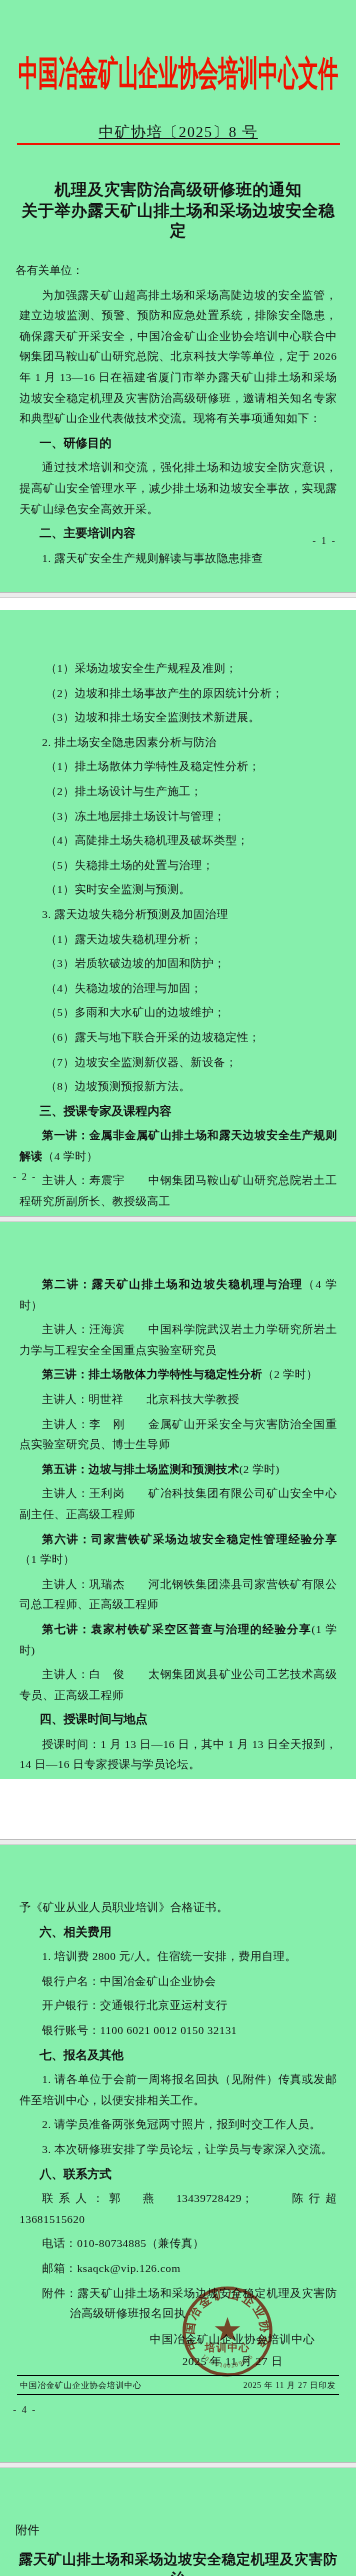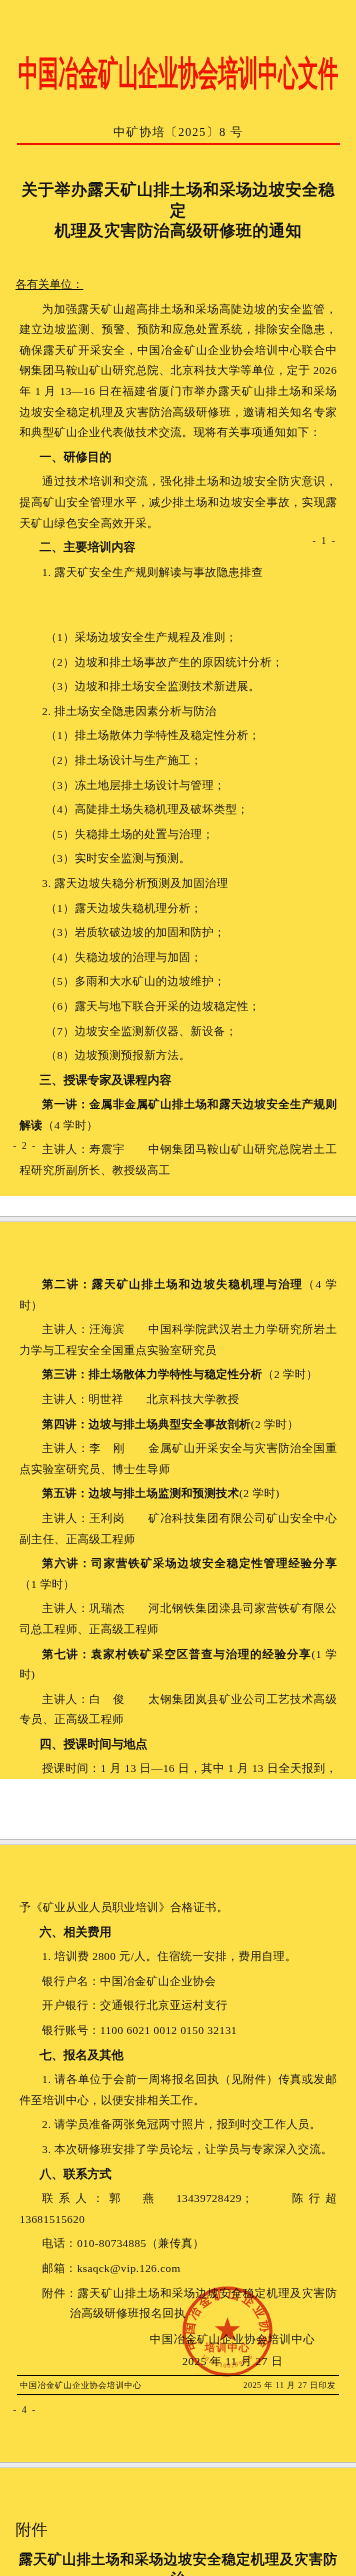--- a/index.html
+++ b/index.html
@@ -1,86 +1,86 @@
 <!DOCTYPE html>
 <html style="font-size:8.2px"><head>
 <meta charset="utf-8">
 <style>
   html,body{margin:0;padding:0;background:#ffffff;}
   body{width:356px;font-family:"Liberation Serif","DejaVu Serif",serif;color:#141414;}
   .canvas{position:relative;width:356px;height:3055px;background:#ffffff;overflow:hidden;}
-  .page{position:absolute;left:0;width:356px;background:#fde047;overflow:hidden;}
+  .page{position:absolute;left:0;width:356px;background:#86efac;overflow:hidden;}
   .gap{position:absolute;left:0;width:356px;height:6.2px;background:#ececec;border-top:0.5px solid #bdbdbd;border-bottom:0.5px solid #d2d2d2;box-sizing:border-box;}
   .content{position:relative;padding:0 15px 0 15.5px;}
   .flow{position:relative;}
   
   .bigred{height:67px;display:flex;align-items:center;justify-content:center;}
   .bigred span{display:inline-block;font-size:20px;font-weight:bold;color:#ef1300;letter-spacing:0px;transform:scaleY(1.72);white-space:nowrap;}
-  .docnum{font-size:12px;line-height:12.4px;text-align:center;letter-spacing:1px;}
+  .docnum{font-size:15px;line-height:12.4px;text-align:center;letter-spacing:1px;text-decoration:underline;}
   .redline{height:2.1px;background:#ef1300;margin:0 1.5px;}
   .doctitle{text-align:center;font-weight:bold;font-size:16px;line-height:20.6px;letter-spacing:0.5px;}
   .plain{font-size:11.3px;line-height:20.6px;margin:0;}
   .para{font-size:11.3px;line-height:20.6px;margin:4px;text-indent:2em;text-align:justify;letter-spacing:0.3px;}
   .para.sub{text-indent:2.3em;}
   .para.noind{text-indent:0;}
   .para.ind4{text-indent:4.45em;}
   .para.hang{text-indent:-2.45em;padding-left:4.45em;}
   .heading{font-family:"Liberation Sans","DejaVu Sans",sans-serif;font-size:12px;line-height:20.6px;font-weight:bold;margin:0;text-indent:2em;}
   .lect .lb{font-weight:bold;}
   .pagenum{position:absolute;font-size:9.8px;letter-spacing:1.5px;color:#222;}
   .pagenum.right{right:19.6px;}
   .pagenum.left{left:13px;}
   
   .sig-org{position:absolute;top:487px;right:41px;font-size:11.3px;letter-spacing:0.5px;}
   .sig-date{position:absolute;top:509px;right:73px;font-size:11.3px;letter-spacing:0.5px;}
   .stamp{position:absolute;top:440px;left:181px;width:93px;height:93px;opacity:0.92;mix-blend-mode:multiply;z-index:3;}
   .colophon{position:absolute;left:17px;right:17px;top:530px;height:20px;border-top:1px solid #000;border-bottom:1px solid #000;display:flex;justify-content:space-between;align-items:center;font-size:8.2px;letter-spacing:0.5px;box-sizing:border-box;padding:0 3.1px;}
   
-  .att-label{font-size:16px;line-height:20.6px;}
+  .att-label{font-size:12px;line-height:20.6px;}
   .att-title{text-align:center;font-weight:bold;font-size:14px;line-height:19.6px;letter-spacing:0.5px;}
 </style>
 </head>
 <body>
 
 <div class="canvas">
 
   <section class="page" style="top:0;height:592px">
     <div class="content flow">
         <div class="bigred" style="margin-top: 40px;">
           <span>中国冶金矿山企业协会培训中心文件</span>
         </div>
         <div class="docnum" style="margin-top: 18.5px;">中矿协培〔2025〕8 号</div>
         <div class="redline" style="margin-top: 5.2px;"></div>
         <div class="doctitle" style="margin-top: 35px;">
+          <div>机理及灾害防治高级研修班的通知</div>
           <div>关于举办露天矿山排土场和采场边坡安全稳定</div>
-          <div>机理及灾害防治高级研修班的通知</div>
         </div>
-        <div class="plain" style="margin-top: 32px; text-decoration: underline;">各有关单位：</div>
+        <div class="plain" style="margin-top: 18px;">各有关单位：</div>
         <p class="para">为加强露天矿山超高排土场和采场高陡边坡的安全监管，建立边坡监测、预警、预防和应急处置系统，排除安全隐患，确保露天矿开采安全，中国冶金矿山企业协会培训中心联合中钢集团马鞍山矿山研究总院、北京科技大学等单位，定于 2026 年 1 月 13—16 日在福建省厦门市举办露天矿山排土场和采场边坡安全稳定机理及灾害防治高级研修班，邀请相关知名专家和典型矿山企业代表做技术交流。现将有关事项通知如下：</p>
         <p class="heading">一、研修目的</p>
         <p class="para">通过技术培训和交流，强化排土场和边坡安全防灾意识，提高矿山安全管理水平，减少排土场和边坡安全事故，实现露天矿山绿色安全高效开采。</p>
         <p class="heading">二、主要培训内容</p>
         <p class="para">1. 露天矿安全生产规则解读与事故隐患排查</p>
       </div>
     <div class="pagenum right" style="top:535px">- 1 -</div>
   </section>
   <div class="gap" style="top:592px"></div>
 
-  <section class="page" style="top:579px;height:617px">
+  <section class="page" style="top:610px;height:617px">
     <div class="content flow">
         <p class="para sub" style="margin-top: 48px;">（1）采场边坡安全生产规程及准则；</p>
         <p class="para sub">（2）边坡和排土场事故产生的原因统计分析；</p>
         <p class="para sub">（3）边坡和排土场安全监测技术新进展。</p>
         <p class="para">2. 排土场安全隐患因素分析与防治</p>
         <p class="para sub">（1）排土场散体力学特性及稳定性分析；</p>
         <p class="para sub">（2）排土场设计与生产施工；</p>
         <p class="para sub">（3）冻土地层排土场设计与管理；</p>
         <p class="para sub">（4）高陡排土场失稳机理及破坏类型；</p>
         <p class="para sub">（5）失稳排土场的处置与治理；</p>
-        <p class="para sub">（3）实时安全监测与预测。</p>
+        <p class="para sub">（1）实时安全监测与预测。</p>
         <p class="para">3. 露天边坡失稳分析预测及加固治理</p>
         <p class="para sub">（1）露天边坡失稳机理分析；</p>
         <p class="para sub">（3）岩质软破边坡的加固和防护；</p>
         <p class="para sub">（4）失稳边坡的治理与加固；</p>
         <p class="para sub">（5）多雨和大水矿山的边坡维护；</p>
         <p class="para sub">（6）露天与地下联合开采的边坡稳定性；</p>
         <p class="para sub">（7）边坡安全监测新仪器、新设备；</p>
         <p class="para sub">（8）边坡预测预报新方法。</p>
         <p class="heading">三、授课专家及课程内容</p>
         <p class="para lect"><span class="lb">第一讲：金属非金属矿山排土场和露天边坡安全生产规则解读</span><span class="lr">（4 学时）</span></p>
@@ -89,21 +89,20 @@
     <div class="pagenum left" style="top:561px">- 2 -</div>
   </section>
   <div class="gap" style="top:1216px"></div>
 
   <section class="page" style="top:1222px;height:557px">
     <div class="content flow">
         <p class="para lect" style="margin-top: 52px;"><span class="lb">第二讲：露天矿山排土场和边坡失稳机理与治理</span><span class="lr">（4 学时）</span></p>
         <p class="para">主讲人：汪海滨　　中国科学院武汉岩土力学研究所岩土力学与工程安全全国重点实验室研究员</p>
         <p class="para lect"><span class="lb">第三讲：排土场散体力学特性与稳定性分析</span><span class="lr">（2 学时）</span></p>
         <p class="para">主讲人：明世祥　　北京科技大学教授</p>
-        <p class="para lect"><span class="lb">第四讲：边坡与排土场典型安全事故剖析</span><span class="lr">(2 学时）</span></p>
         <p class="para">主讲人：李　刚　　金属矿山开采安全与灾害防治全国重点实验室研究员、博士生导师</p>
         <p class="para lect"><span class="lb">第五讲：边坡与排土场监测和预测技术</span><span class="lr">(2 学时)</span></p>
         <p class="para">主讲人：王利岗　　矿冶科技集团有限公司矿山安全中心副主任、正高级工程师</p>
         <p class="para lect"><span class="lb">第六讲：司家营铁矿采场边坡安全稳定性管理经验分享</span><span class="lr">（1 学时）</span></p>
         <p class="para">主讲人：巩瑞杰　　河北钢铁集团滦县司家营铁矿有限公司总工程师、正高级工程师</p>
         <p class="para lect"><span class="lb">第七讲：袁家村铁矿采空区普查与治理的经验分享</span><span class="lr">(1 学时)</span></p>
         <p class="para">主讲人：白　俊　　太钢集团岚县矿业公司工艺技术高级专员、正高级工程师</p>
         <p class="heading">四、授课时间与地点</p>
         <p class="para">授课时间：1 月 13 日—16 日，其中 1 月 13 日全天报到，14 日—16 日专家授课与学员论坛。</p>
         <p class="para">授课地点：福建厦门。</p>

